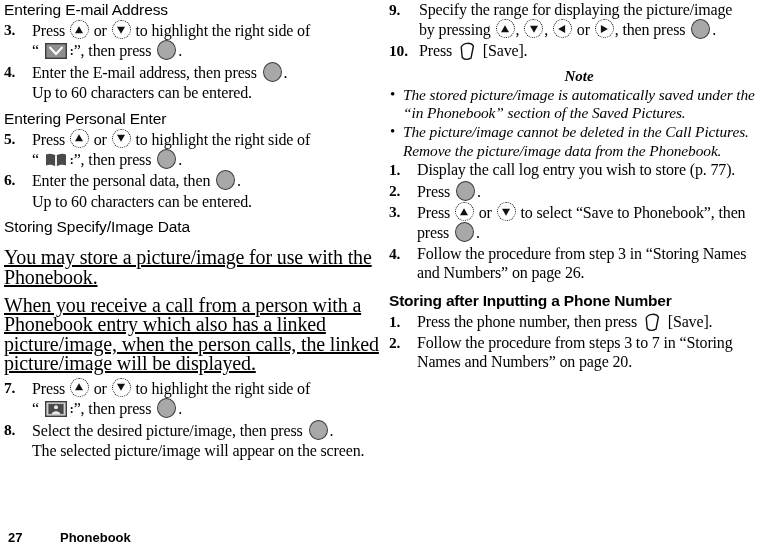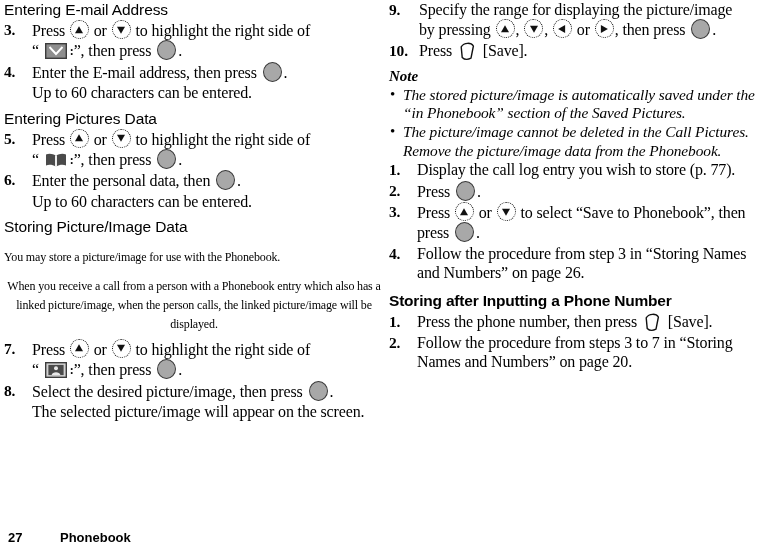--- a/index.html
+++ b/index.html
@@ -46,30 +46,32 @@
     margin: 0 0 2px 0;
     letter-spacing: -0.2px;
   }
   .note-head {
     font-family: "Liberation Serif", "DejaVu Serif", serif;
     font-size: 15px;
     font-weight: bold;
     font-style: italic;
     line-height: 18px;
     margin: 0 0 1px 0;
+    text-align: center;
   }
 
   
   .para {
-    font-size: 12px;
+    font-size: 20px;
     line-height: 19.4px;
     margin: 12px 0 1px 0;
     letter-spacing: -0.15px;
-  }
-  .gap-top { margin-top: 9px; text-align: center; }
+    text-decoration: underline;
+  }
+  .gap-top { margin-top: 9px; }
 
   
   .step {
     position: relative;
     padding-left: 28px;
     font-size: 16px;
     line-height: 19.4px;
     margin: 0 0 1px 0;
     letter-spacing: -0.15px;
   }
@@ -228,21 +230,21 @@
       <span class="ico key-center"></span><span>.</span>
     </div>
 
     <div class="step">
       <span class="num">4.</span>
       <span>Enter the E-mail address, then press</span>
       <span class="ico key-center"></span><span>.</span>
     </div>
     <div class="substep">Up to 60 characters can be entered.</div>
 
-    <h3 class="h3" style="margin-top:6px;">Entering Pictures Data</h3>
+    <h3 class="h3" style="margin-top:6px;">Entering Personal Enter</h3>
 
     <div class="step">
       <span class="num">5.</span>
       <span>Press</span>
       <span class="ico key-dir up"><span class="tri"></span></span>
       <span>or</span>
       <span class="ico key-dir down"><span class="tri"></span></span>
       <span>to highlight the right side of</span><br>
       <span>“</span>
       <svg class="ico disp" viewBox="0 0 22 16">
@@ -254,21 +256,21 @@
       <span class="ico key-center"></span><span>.</span>
     </div>
 
     <div class="step">
       <span class="num">6.</span>
       <span>Enter the personal data, then</span>
       <span class="ico key-center"></span><span>.</span>
     </div>
     <div class="substep">Up to 60 characters can be entered.</div>
 
-    <h3 class="h3" style="margin-top:6px;">Storing Picture/Image Data</h3>
+    <h3 class="h3" style="margin-top:6px;">Storing Specify/Image Data</h3>
 
     <p class="para">You may store a picture/image for use with the Phonebook.</p>
 
     <p class="para gap-top">When you receive a call from a person with a Phonebook entry which also has a linked picture/image, when the person calls, the linked picture/image will be displayed.</p>
 
     <div class="step" style="margin-top:4px;">
       <span class="num">7.</span>
       <span>Press</span>
       <span class="ico key-dir up"><span class="tri"></span></span>
       <span>or</span>

